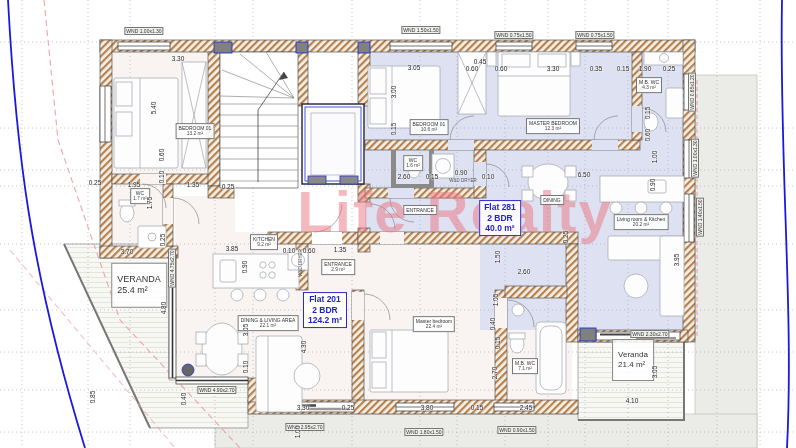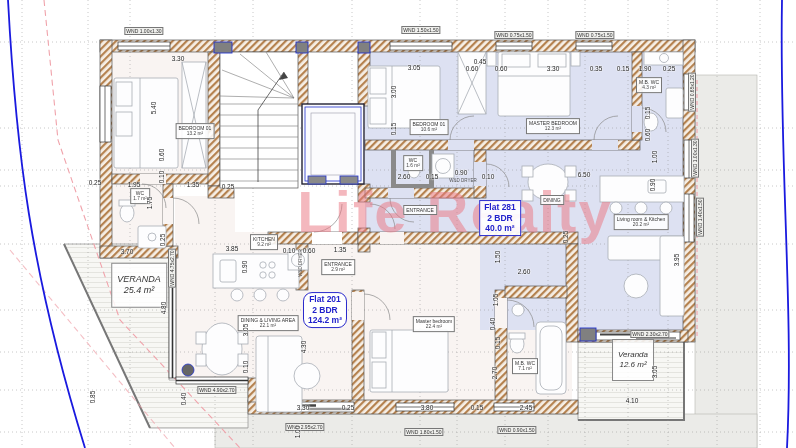--- a/index.html
+++ b/index.html
@@ -10,22 +10,22 @@
   .v{transform:translate(-50%,-50%) rotate(-90deg);}
   .dim{font-size:6.5px;color:#222;
        text-shadow:0 0 2px #fff,0 0 2px #fff,0 0 2px #fff;}
   .wnd{font-size:5px;color:#333;border:0.5px solid #777;background:#efefec;padding:0 1px;line-height:1.2;}
   .room{font-size:5px;line-height:1.2;text-align:center;border:0.5px solid #777;
         background:rgba(255,255,255,.88);padding:1px 2px;color:#333;}
   .room .area{font-size:4.8px;color:#444;}
   .flatbadge{font-size:8.5px;font-weight:bold;line-height:1.25;text-align:center;
              color:#2222cc;border:1px solid #2a2acc;background:rgba(255,255,255,.92);
              padding:1px 4px;}
-  .verlbl{font-size:9px;line-height:1.25;text-align:center;color:#333;
-          border:0.7px solid #888;background:rgba(255,255,255,.85);padding:10px 5px;font-style:italic;}
+  .verlbl{font-size:9px;line-height:1.25;text-align:left;color:#333;
+          border:0.7px solid #888;background:rgba(255,255,255,.85);padding:10px 5px;}
   .verlbl.small{font-size:8px;}
   .appl{font-size:4.5px;color:#555;line-height:1.1;text-align:center;}
   .watermark{font-size:58px;font-weight:bold;letter-spacing:2px;
              color:rgba(233,118,130,0.52);pointer-events:none;}
 </style>
 </head>
 <body>
 
 <div id="plan">
 
@@ -302,38 +302,38 @@
   </g>
 
   <g fill="none" stroke="#1a1adf" stroke-width="1.8">
     <path d="M8 0 C16 150 30 270 85 448"></path>
     <path d="M782 0 C779 160 794 310 787 448"></path>
   </g>
 </svg>
 
 <div class="lbl watermark" style="left:455px;top:211px;">Life Realty</div>
 
-<div class="lbl flatbadge" style="left:325px;top:310px;border-radius:9px;">
+<div class="lbl flatbadge" style="left:325px;top:310px;">
   <div>Flat 201</div>
   <div>2 BDR</div>
   <div>124.2 m²</div>
 </div>
 <div class="lbl flatbadge" style="left:500px;top:218px;">
   <div>Flat 281</div>
   <div>2 BDR</div>
   <div>40.0 m²</div>
 </div>
 
 <div class="lbl verlbl" style="left:139px;top:285px;">
   <div>VERANDA</div>
   <div>25.4 m²</div>
 </div>
 <div class="lbl verlbl small" style="left:633px;top:360px;">
   <div>Veranda</div>
-  <div>12.6 m²</div>
+  <div>21.4 m²</div>
 </div>
 
 <div class="lbl room" style="left:195px;top:131px;">
       <div>BEDROOM 01</div>
       <div class="area">13.2 m²</div>
     </div>
 <div class="lbl room" style="left:140px;top:196px;">
       <div>WC</div>
       <div class="area">1.7 m²</div>
     </div>

